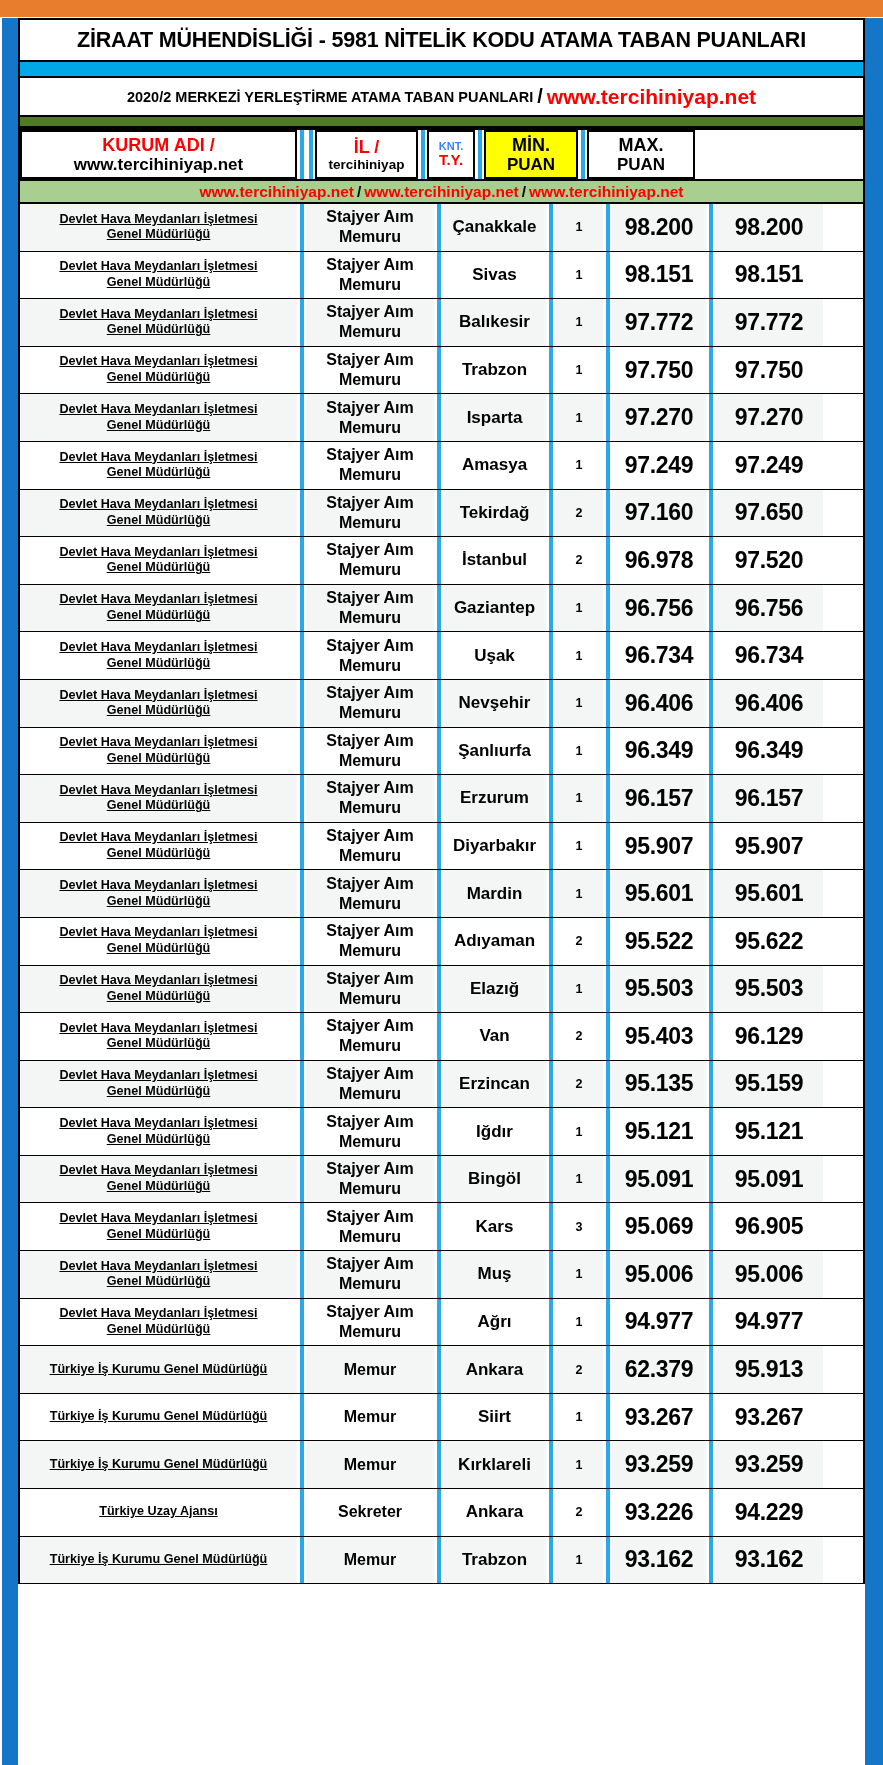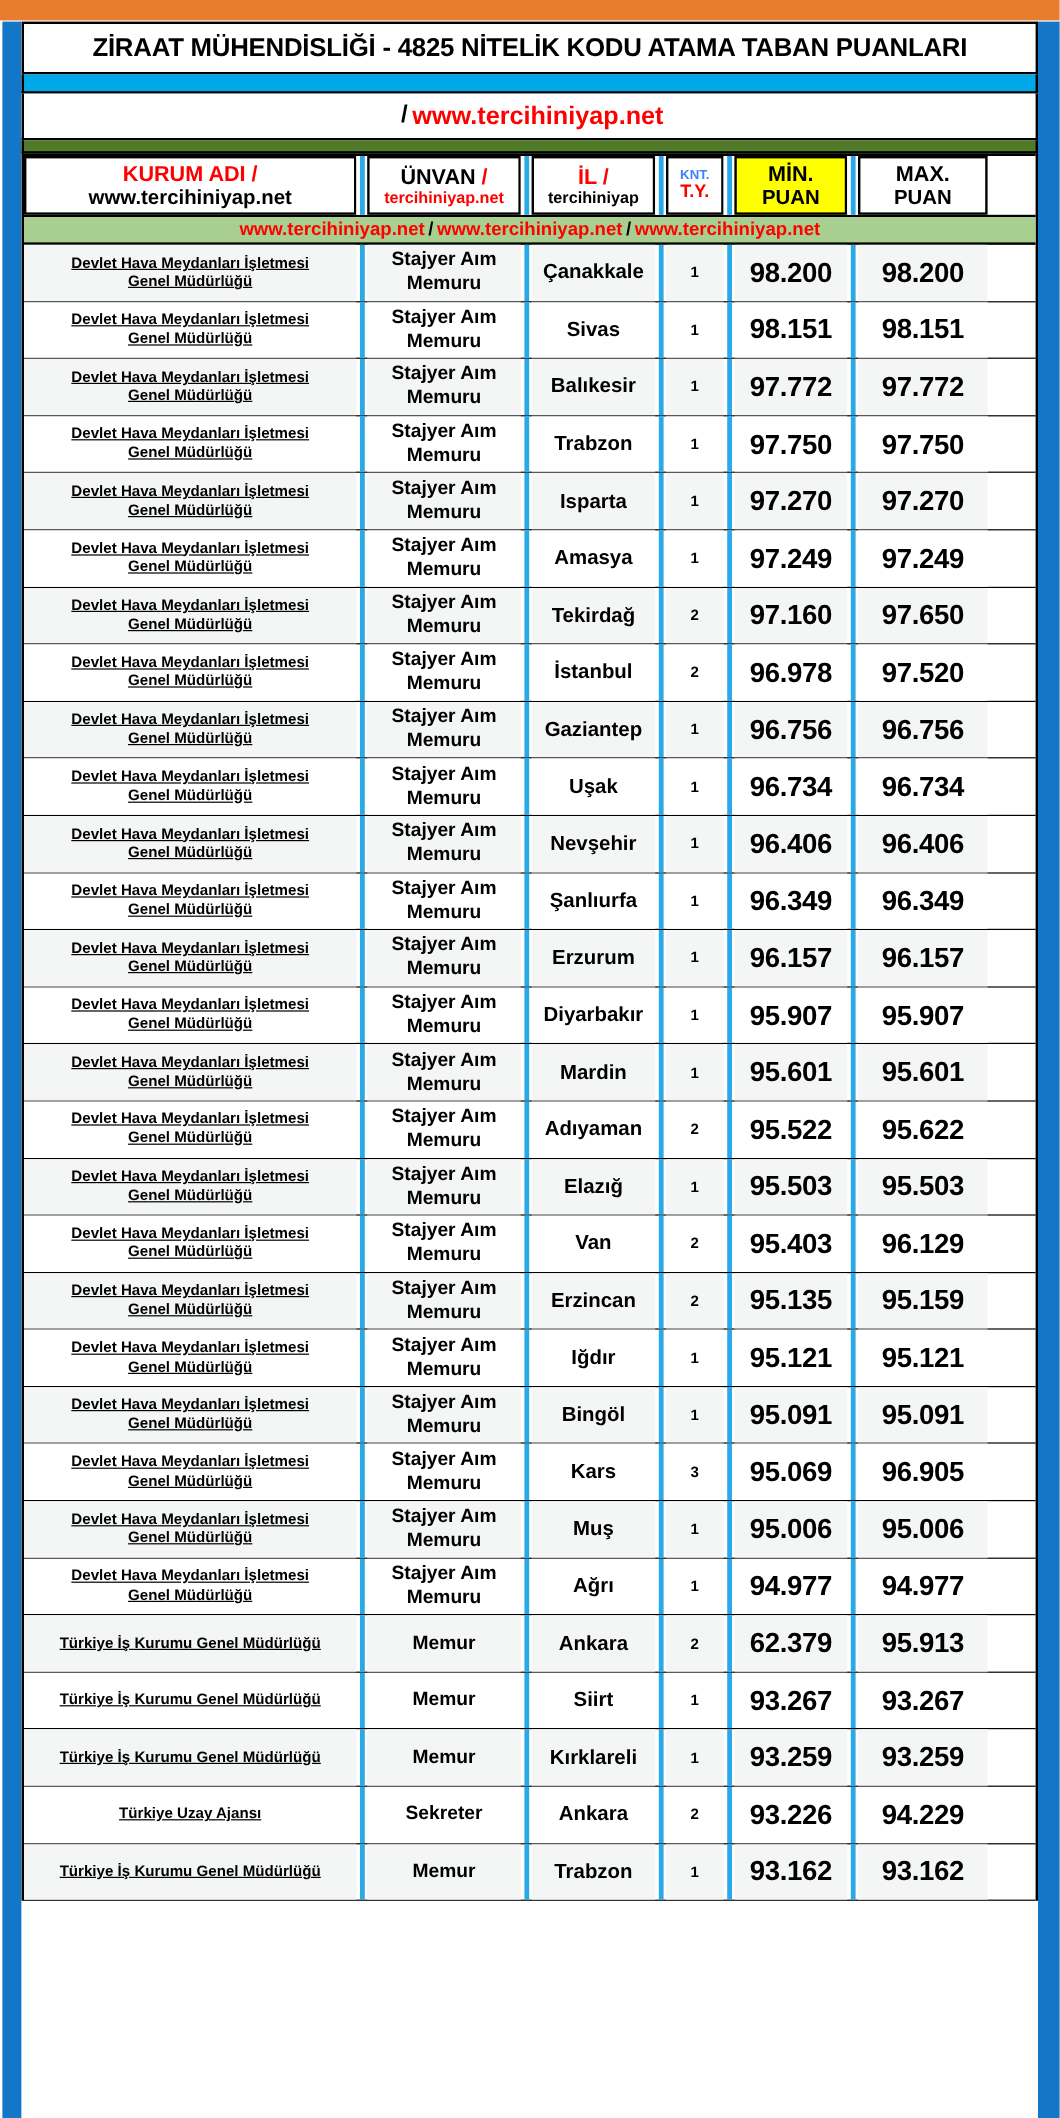--- a/index.html
+++ b/index.html
@@ -222,44 +222,41 @@
 
 <div id="root">
 
   <div class="top-bar"></div>
   <div class="side-frame-left"></div>
   <div class="side-frame-right"></div>
 
   <div class="sheet">
 
     <div class="title-row">
-      <span class="t">ZİRAAT MÜHENDİSLİĞİ - 4825 NİTELİK KODU ATAMA TABAN PUANLARI</span>
+      <span class="t">ZİRAAT MÜHENDİSLİĞİ - 5981 NİTELİK KODU ATAMA TABAN PUANLARI</span>
     </div>
 
     <div class="cyan-row"></div>
 
     <div class="subtitle-row">
+      <span class="s1">2020/2 MERKEZİ YERLEŞTİRME ATAMA TABAN PUANLARI</span>
       <span class="sep">/</span>
       <span class="s2">www.tercihiniyap.net</span>
     </div>
 
     <div class="greenbar-row"></div>
 
     <div class="grid">
       <div class="row head-row" id="head-row">
           <div class="cell c-kurum">
             <div class="hl1 red">KURUM ADI<span style="color: rgb(255, 0, 0);"> /</span></div>
             <div class="hl2">www.tercihiniyap.net</div>
           </div>
           <div class="vsep">
             <i></i>
-          </div>
-          <div class="cell c-unvan">
-            <div class="hl1">ÜNVAN<span style="color: rgb(255, 0, 0);"> /</span></div>
-            <div class="hsmall red">tercihiniyap.net</div>
           </div>
           <div class="vsep">
             <i></i>
           </div>
           <div class="cell c-il">
             <div class="hl1 red">İL<span style="color: rgb(255, 0, 0);"> /</span></div>
             <div class="hsmall">tercihiniyap</div>
           </div>
           <div class="vsep">
             <i></i>

